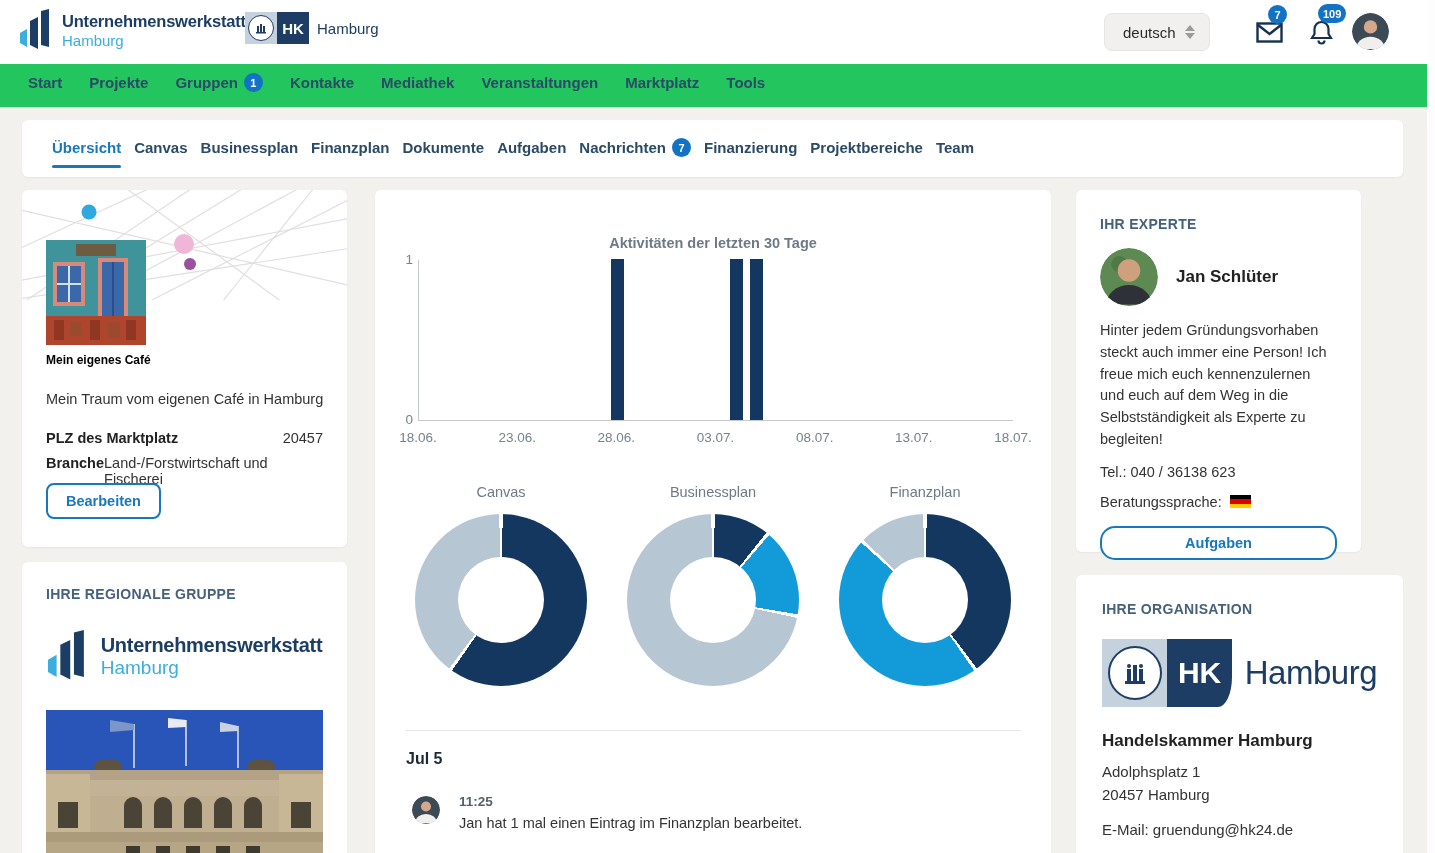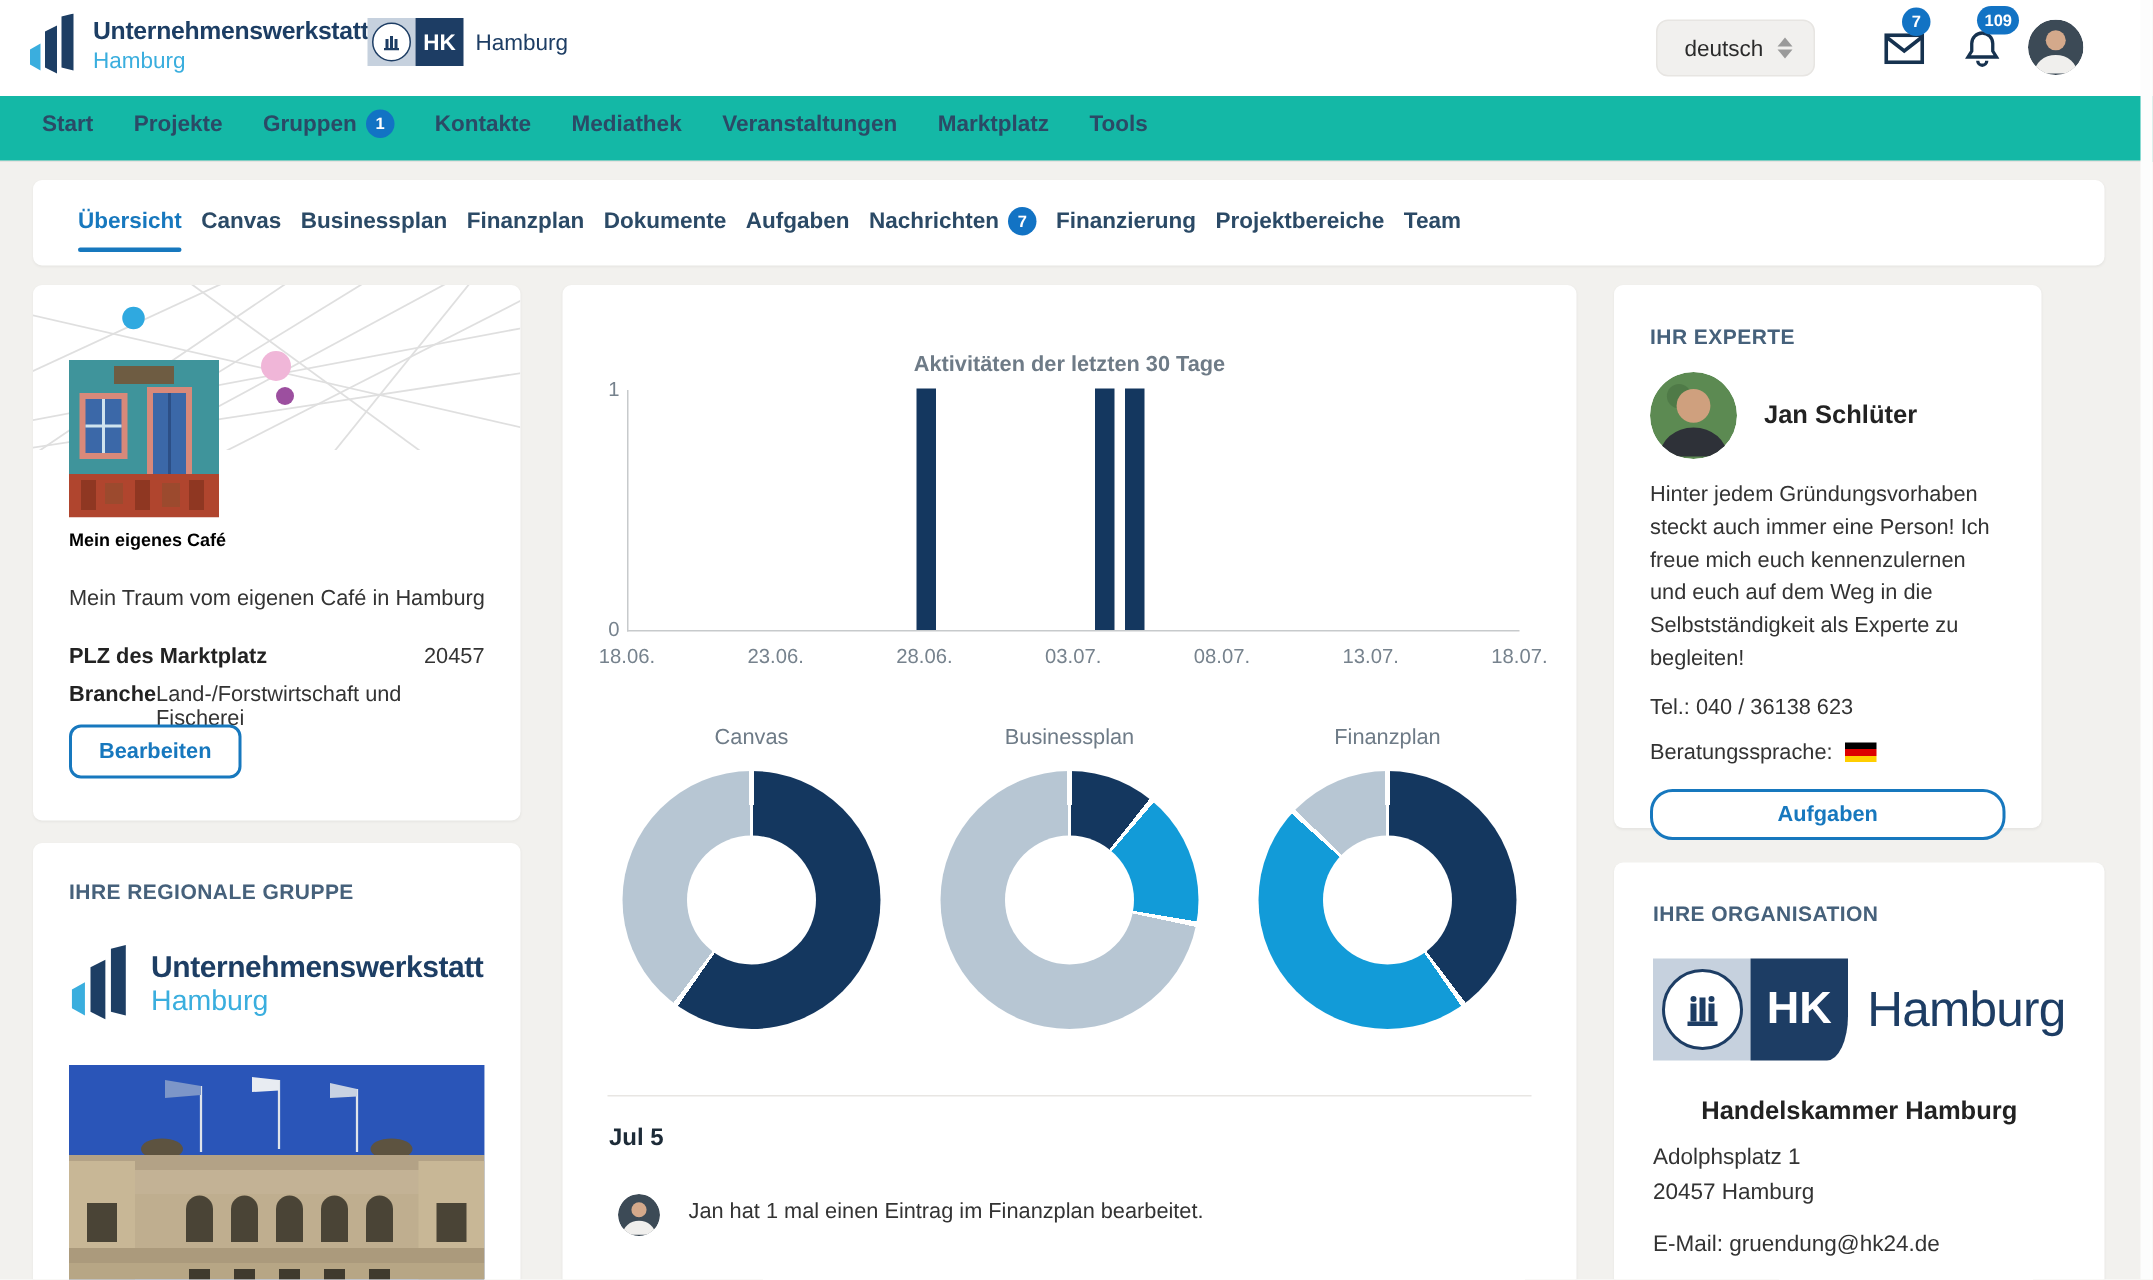--- a/index.html
+++ b/index.html
@@ -22,21 +22,21 @@
   .sorter { display:flex; flex-direction:column; gap:2px; }
   .sorter i { display:block; width:0; height:0; border-left:5px solid transparent; border-right:5px solid transparent; }
   .sorter .up { border-bottom:6px solid #9a9a9a; }
   .sorter .dn { border-top:6px solid #9a9a9a; }
   .hicon { position:absolute; top:22px; cursor:pointer; }
   .badge { background:#1273c4; color:#fff; font-size:11px; font-weight:bold; border-radius:10px; min-width:19px; height:19px; padding:0 5px; display:inline-flex; align-items:center; justify-content:center; }
   .hbadge { position:absolute; }
   .avatar { border-radius:50%; overflow:hidden; }
 
   
-  .navbar { position:absolute; top:64px; left:0; right:0; height:44px; background:#14b8a6; border-bottom:1px solid #e5e3e0; display:flex; align-items:center; gap:27px; padding:0 0 6px 28px; }
+  .navbar { position:absolute; top:64px; left:0; right:0; height:44px; background:#22c55e; border-bottom:1px solid #e5e3e0; display:flex; align-items:center; gap:27px; padding:0 0 6px 28px; }
   .nav-item { font-size:15px; font-weight:bold; color:#2b4a66; cursor:pointer; display:inline-flex; align-items:center; gap:6px; }
 
   
   .tabs-card { position:absolute; left:22px; top:120px; width:1381px; height:57px; background:#fff; border-radius:6px; box-shadow:0 1px 2px rgba(0,0,0,.05); display:flex; align-items:center; gap:13px; padding:0 0 2px 30px; }
   .tab { font-size:15px; font-weight:bold; color:#2b4a66; cursor:pointer; position:relative; display:inline-flex; align-items:center; gap:6px; }
   .tab.active { color:#1778be; }
   .tab.active::after { content:""; position:absolute; left:0; right:0; bottom:-12px; height:3px; border-radius:2px; background:#1778be; }
 
   
   .card { position:absolute; background:#fff; border-radius:6px; box-shadow:0 1px 2px rgba(0,0,0,.05); }
@@ -83,21 +83,21 @@
   .exp-lang { margin-top:14px; font-size:14.5px; color:#333; display:flex; align-items:center; gap:8px; }
   .flag-de { width:21px; height:13px; background:linear-gradient(#000 33.4%, #dd0000 33.4% 66.7%, #ffce00 66.7%); display:inline-block; }
   .btn-wide { display:block; width:100%; margin-top:16px; border:2px solid #1778be; color:#1778be; background:#fff; font-weight:bold; font-size:14.5px; border-radius:15px; padding:7px 0; cursor:pointer; font-family:inherit; }
 
   
   #org-card { left:1076px; top:575px; width:327px; height:290px; padding:26px 26px; }
   .hk-big { display:flex; align-items:center; margin-top:22px; }
   .hk-big .emb { width:70px; height:68px; background:#c6d1de; display:flex; align-items:center; justify-content:center; }
   .hk-big .navy { width:69px; height:68px; background:#1d3d64; color:#fff; font-weight:bold; font-size:30px; display:flex; align-items:center; justify-content:center; border-radius:0 0 14px 0 / 0 0 30px 0; }
   .hk-big .city { font-size:33px; color:#1d3d64; margin-left:13px; letter-spacing:-0.5px; }
-  .org-name { margin-top:24px; font-size:17px; font-weight:bold; color:#222;text-align:center; }
+  .org-name { margin-top:24px; font-size:17px; font-weight:bold; color:#222; }
   .org-addr { margin-top:9px; font-size:15px; color:#333; line-height:1.55; }
   .org-mail { margin-top:14px; font-size:15px; color:#333; }
 
   .scroll-strip { position:absolute; top:0; right:0; width:8px; height:853px; background:#fdfdfd; }
 </style>
 </head>
 <body>
 
 <div class="canvas">
 
@@ -361,20 +361,21 @@
     <div class="divider"></div>
     <div class="tl-date">Jul 5</div>
     <div id="timeline-entries">
         <div class="tl-entry">
           <div class="avatar" style="width: 28px; height: 28px; flex: 0 0 auto; margin-top: 2px;"><svg width="28" height="28" viewBox="0 0 36 36">
               <circle cx="18" cy="18" r="18" fill="#3c4a56"></circle>
               <circle cx="18" cy="13.5" r="6.5" fill="#d4a98b"></circle>
               <path d="M4 35 a14 12 0 0 1 28 0 z" fill="#f0efed"></path>
             </svg></div>
           <div>
+            <div class="tl-time">11:25</div>
             <div class="tl-text">Jan hat 1 mal einen Eintrag im Finanzplan bearbeitet.</div>
           </div>
         </div>
       </div>
   </div>
 
   <div class="card" id="expert-card">
     <div class="card-heading">IHR EXPERTE</div>
     <div class="exp-row">
       <div class="avatar" style="width:58px;height:58px;">

